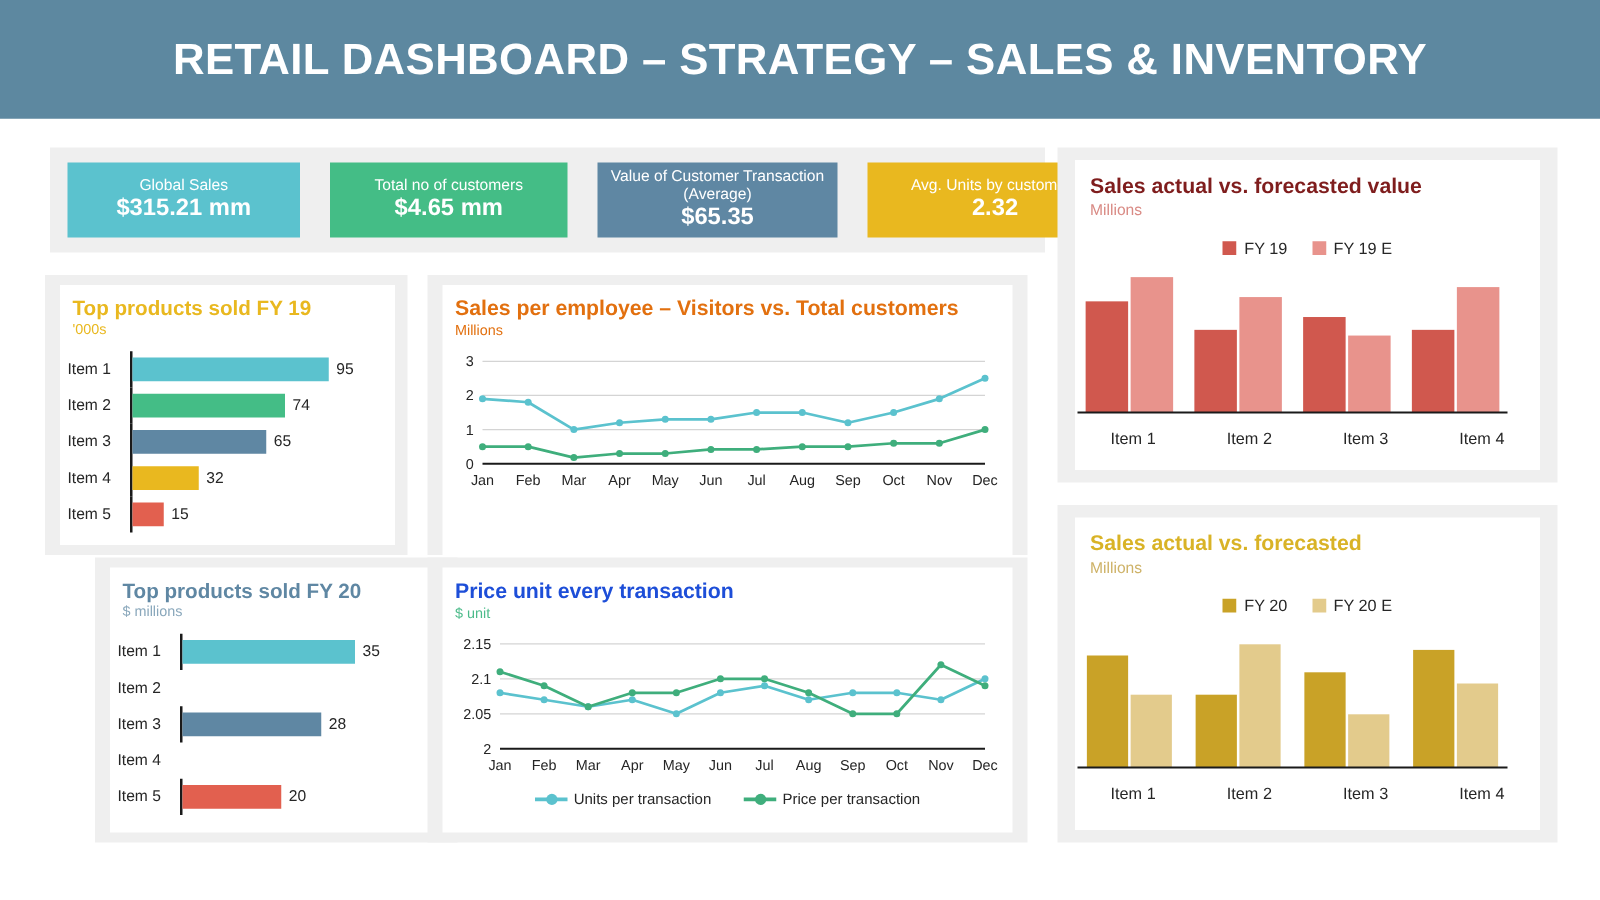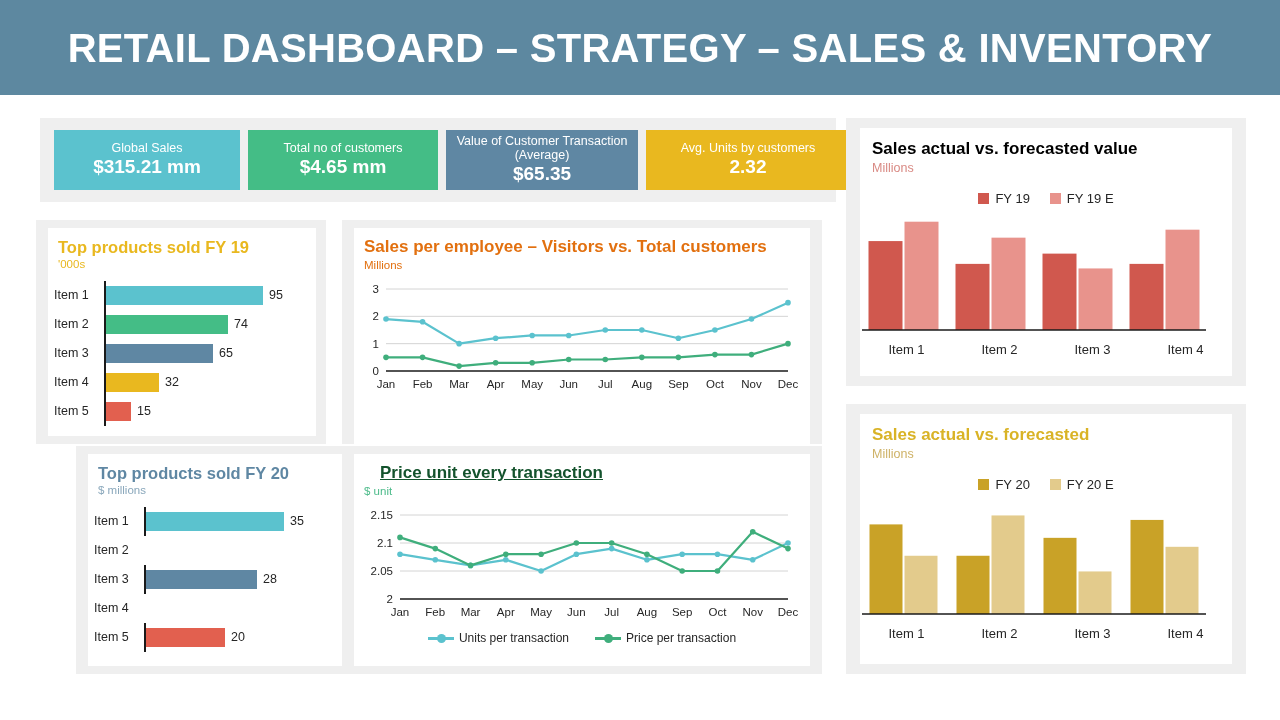--- a/index.html
+++ b/index.html
@@ -9,34 +9,34 @@
     -webkit-font-smoothing:antialiased;
   }
   .page{position:relative;width:1280px;height:720px;}
 
   
   .header{
     position:absolute;left:0;top:0;width:1280px;height:95px;
     background:#5d88a0;display:flex;align-items:center;justify-content:center;
   }
   .header-title{
-    color:#ffffff;font-size:40px;font-weight:bold;letter-spacing:.3px;
+    color:#ffffff;font-size:35px;font-weight:bold;letter-spacing:.3px;
     line-height:1;
   }
 
   
   .panel{position:absolute;background:#efefef;}
   .panel-inner{position:absolute;background:#ffffff;}
 
   .chart-title{font-weight:bold;line-height:1.1;}
   .chart-sub{line-height:1.1;}
 
   
   .kpi-panel{left:40px;top:118px;width:796px;height:84px;}
-  .kpi-row{position:absolute;left:14px;top:12px;display:flex;gap:8px;}
+  .kpi-row{position:absolute;left:14px;top:12px;display:flex;gap:24px;}
   .kpi{
     height:60px;display:flex;flex-direction:column;align-items:center;
     justify-content:center;color:#ffffff;text-align:center;padding:0 6px;
     box-sizing:border-box;
   }
   .kpi-label{font-size:12.5px;line-height:1.15;font-weight:normal;}
   .kpi-value{font-size:19px;font-weight:bold;line-height:1.2;margin-top:1px;}
 
   
   .barcard{left:36px;width:290px;}
@@ -233,21 +233,21 @@
             <text x="324.3636363636364" y="109" text-anchor="middle" font-size="11.5" fill="#262626" font-family="&quot;Liberation Sans&quot;, sans-serif">Sep</text>
             <text x="360.90909090909093" y="109" text-anchor="middle" font-size="11.5" fill="#262626" font-family="&quot;Liberation Sans&quot;, sans-serif">Oct</text>
             <text x="397.4545454545455" y="109" text-anchor="middle" font-size="11.5" fill="#262626" font-family="&quot;Liberation Sans&quot;, sans-serif">Nov</text>
             <text x="434" y="109" text-anchor="middle" font-size="11.5" fill="#262626" font-family="&quot;Liberation Sans&quot;, sans-serif">Dec</text>
           </svg></div>
     </div>
   </div>
 
   <div class="panel linecard" style="top:446px;height:228px;">
     <div class="panel-inner linecard-in" style="height:212px;">
-      <div class="chart-title lc-title" style="padding-left: 26px; padding-top: 10px; color: #14532d; text-decoration: underline;">Price unit every transaction</div>
+      <div class="chart-title lc-title" style="padding-left: 10px; padding-top: 10px; color: #1d4ed8;">Price unit every transaction</div>
       <div class="chart-sub lc-sub" style="padding-left: 10px; color: rgb(76, 187, 138);">$ unit</div>
       <div class="plot" id="plot-price"><svg width="446" height="118">
             <line x1="46" x2="434" y1="94" y2="94" stroke="#1a1a1a" stroke-width="1.6"></line>
             <text x="39" y="98" text-anchor="end" font-size="11.5" fill="#262626" font-family="&quot;Liberation Sans&quot;, sans-serif">2</text>
             <line x1="46" x2="434" y1="66.00000000000009" y2="66.00000000000009" stroke="#d4d4d4" stroke-width="1"></line>
             <text x="39" y="70.00000000000009" text-anchor="end" font-size="11.5" fill="#262626" font-family="&quot;Liberation Sans&quot;, sans-serif">2.05</text>
             <line x1="46" x2="434" y1="37.99999999999992" y2="37.99999999999992" stroke="#d4d4d4" stroke-width="1"></line>
             <text x="39" y="41.99999999999992" text-anchor="end" font-size="11.5" fill="#262626" font-family="&quot;Liberation Sans&quot;, sans-serif">2.1</text>
             <line x1="46" x2="434" y1="10" y2="10" stroke="#d4d4d4" stroke-width="1"></line>
             <text x="39" y="14" text-anchor="end" font-size="11.5" fill="#262626" font-family="&quot;Liberation Sans&quot;, sans-serif">2.15</text>
@@ -302,21 +302,21 @@
               <span class="leg-dot" style="background: rgb(63, 174, 124);"></span>
             </span>
             <span>Price per transaction</span>
           </div>
         </div>
     </div>
   </div>
 
   <div class="panel rcard" style="top:118px;height:268px;">
     <div class="panel-inner rcard-in" style="height:248px;">
-      <div class="chart-title rc-title" style="padding-left: 12px; padding-top: 12px; color: #000000;">Sales actual vs. forecasted value</div>
+      <div class="chart-title rc-title" style="padding-left: 12px; padding-top: 12px; color: #7f1d1d;">Sales actual vs. forecasted value</div>
       <div class="chart-sub rc-sub" style="padding-left: 12px; color: rgb(217, 138, 132);">Millions</div>
       <div class="vlegend" id="vlegend-red">
           <div class="vleg-item">
             <span class="vleg-sw" style="background: rgb(208, 88, 78);"></span>
             <span>FY 19</span>
           </div>
           <div class="vleg-item">
             <span class="vleg-sw" style="background: rgb(232, 147, 140);"></span>
             <span>FY 19 E</span>
           </div>

